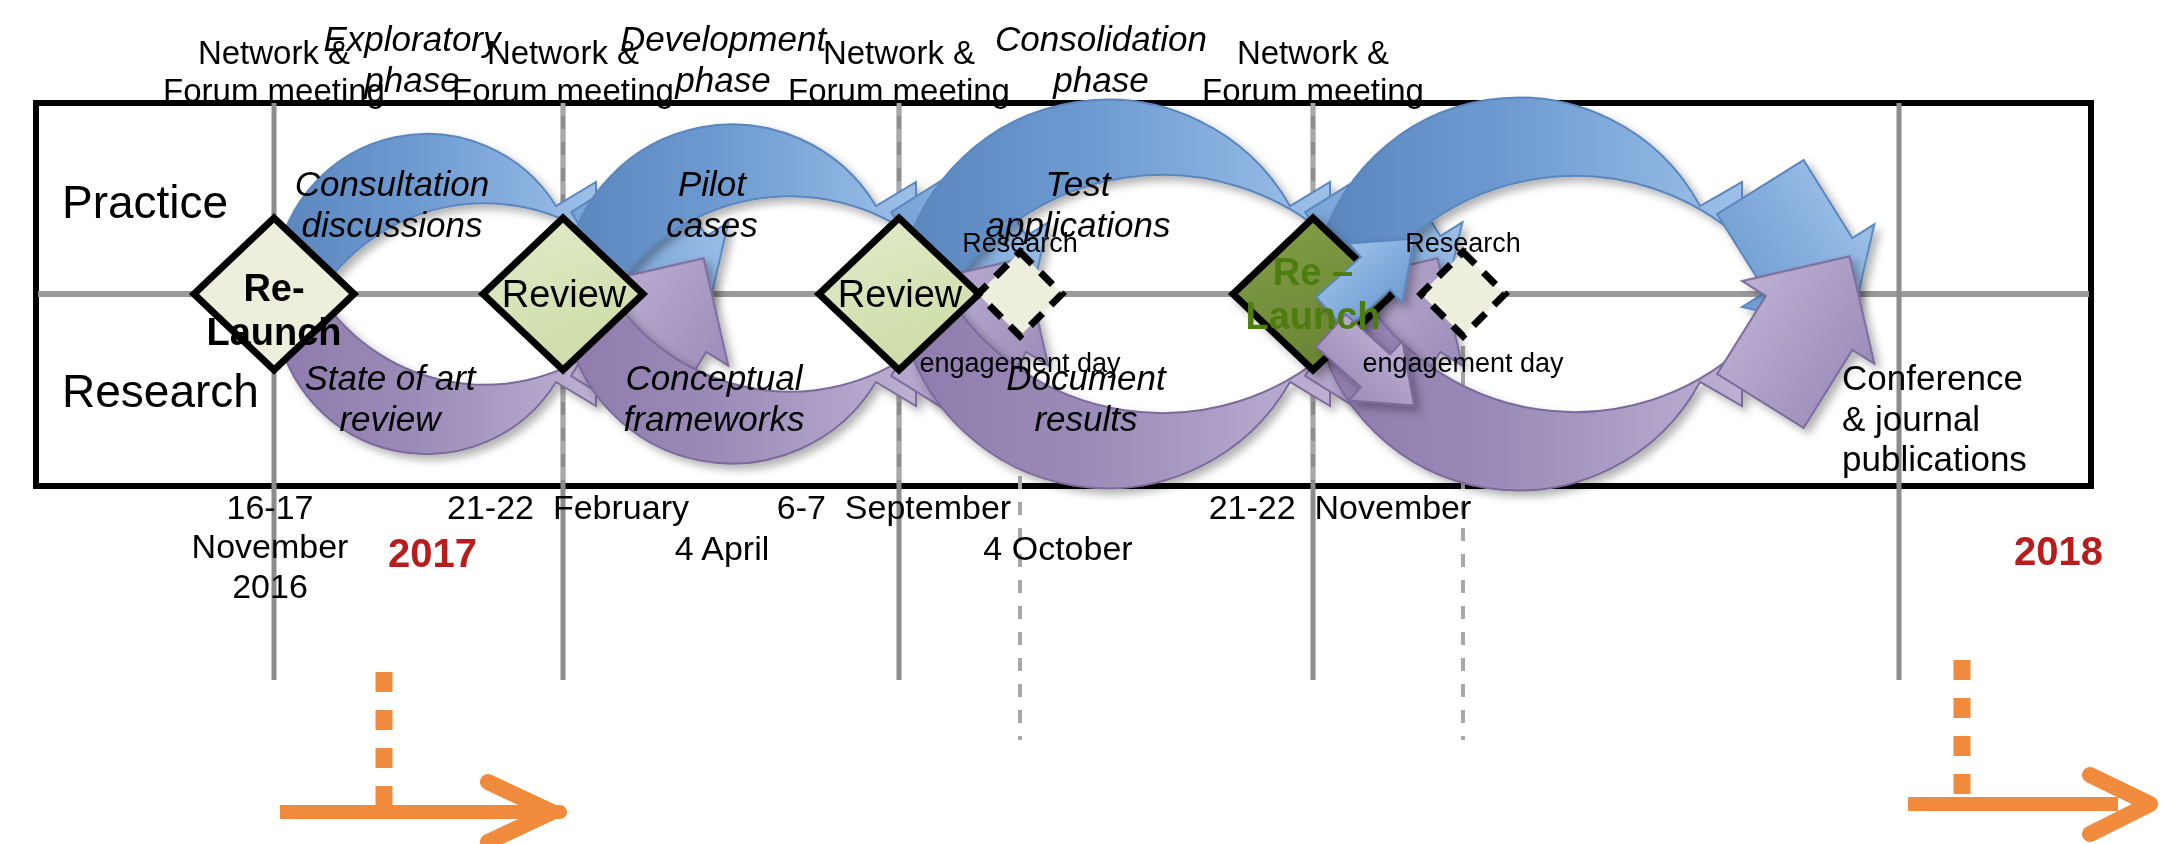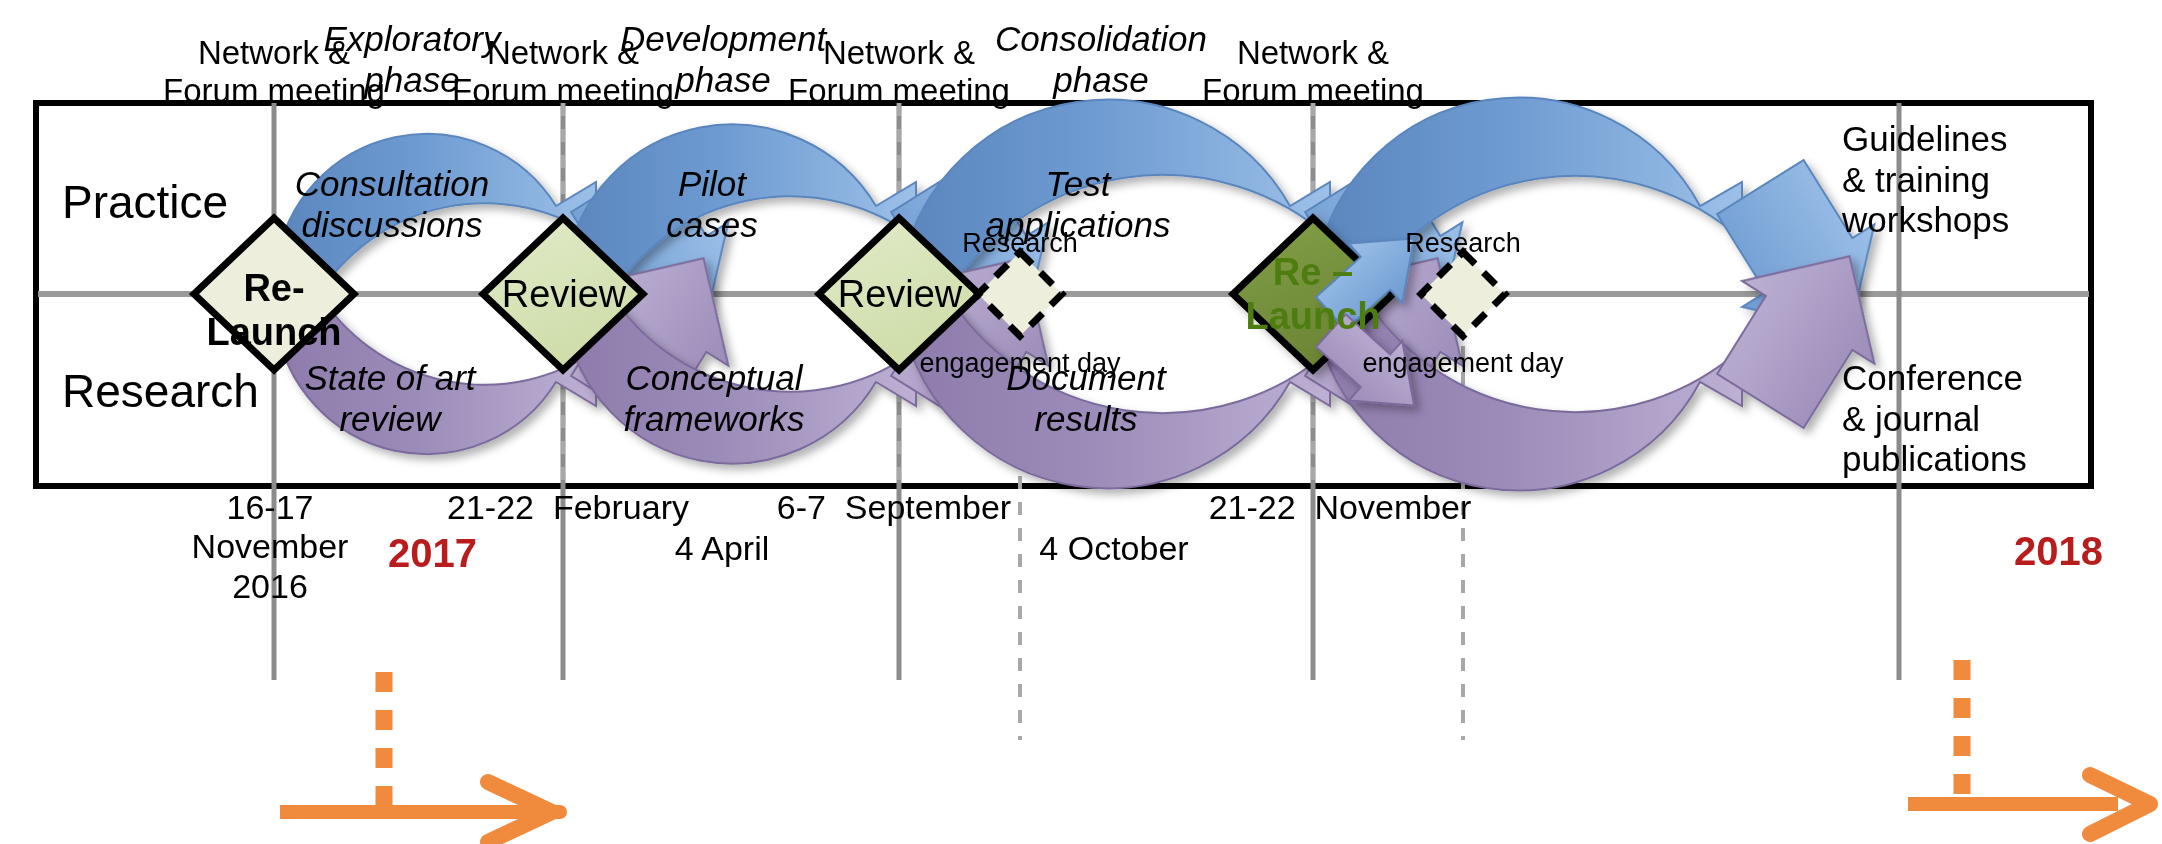--- a/index.html
+++ b/index.html
@@ -188,22 +188,21 @@
 
   <div class="txt ctr small" style="left:1020px;top:228px;">Research</div>
   <div class="txt ctr small" style="left:1020px;top:348px;">engagement day</div>
   <div class="txt ctr small" style="left:1463px;top:228px;">Research</div>
   <div class="txt ctr small" style="left:1463px;top:348px;">engagement day</div>
 
   <div class="txt ctr date" style="left:270px;top:488px;"><span>16-17</span><br><span>November</span><br><span>2016</span></div>
   <div class="txt ctr date" style="left:568px;top:488px;">21-22  February</div>
   <div class="txt ctr date" style="left:722px;top:529px;">4 April</div>
   <div class="txt ctr date" style="left:894px;top:488px;">6-7  September</div>
-  <div class="txt ctr date" style="left:1114px;top:529px;">4 October</div>
+  <div class="txt ctr date" style="left:1058px;top:529px;">4 October</div>
   <div class="txt ctr date" style="left:1316px;top:488px;margin-left:24px;">21-22  November</div>
 
   <div class="txt yr" style="left:388px;top:530px;">2017</div>
   <div class="txt yr" style="left:1966px;top:528px;margin-left:48px;">2018</div>
 
-  <div class="txt out" style="left:1842px;top:119px;"><span>Guidelines</span><br><span>&amp; training</span><br><span>workshops</span></div>
   <div class="txt out" style="left:1842px;top:358px;"><span>Conference</span><br><span>&amp; journal</span><br><span>publications</span></div>
 
 </div>
 
 </body></html>

